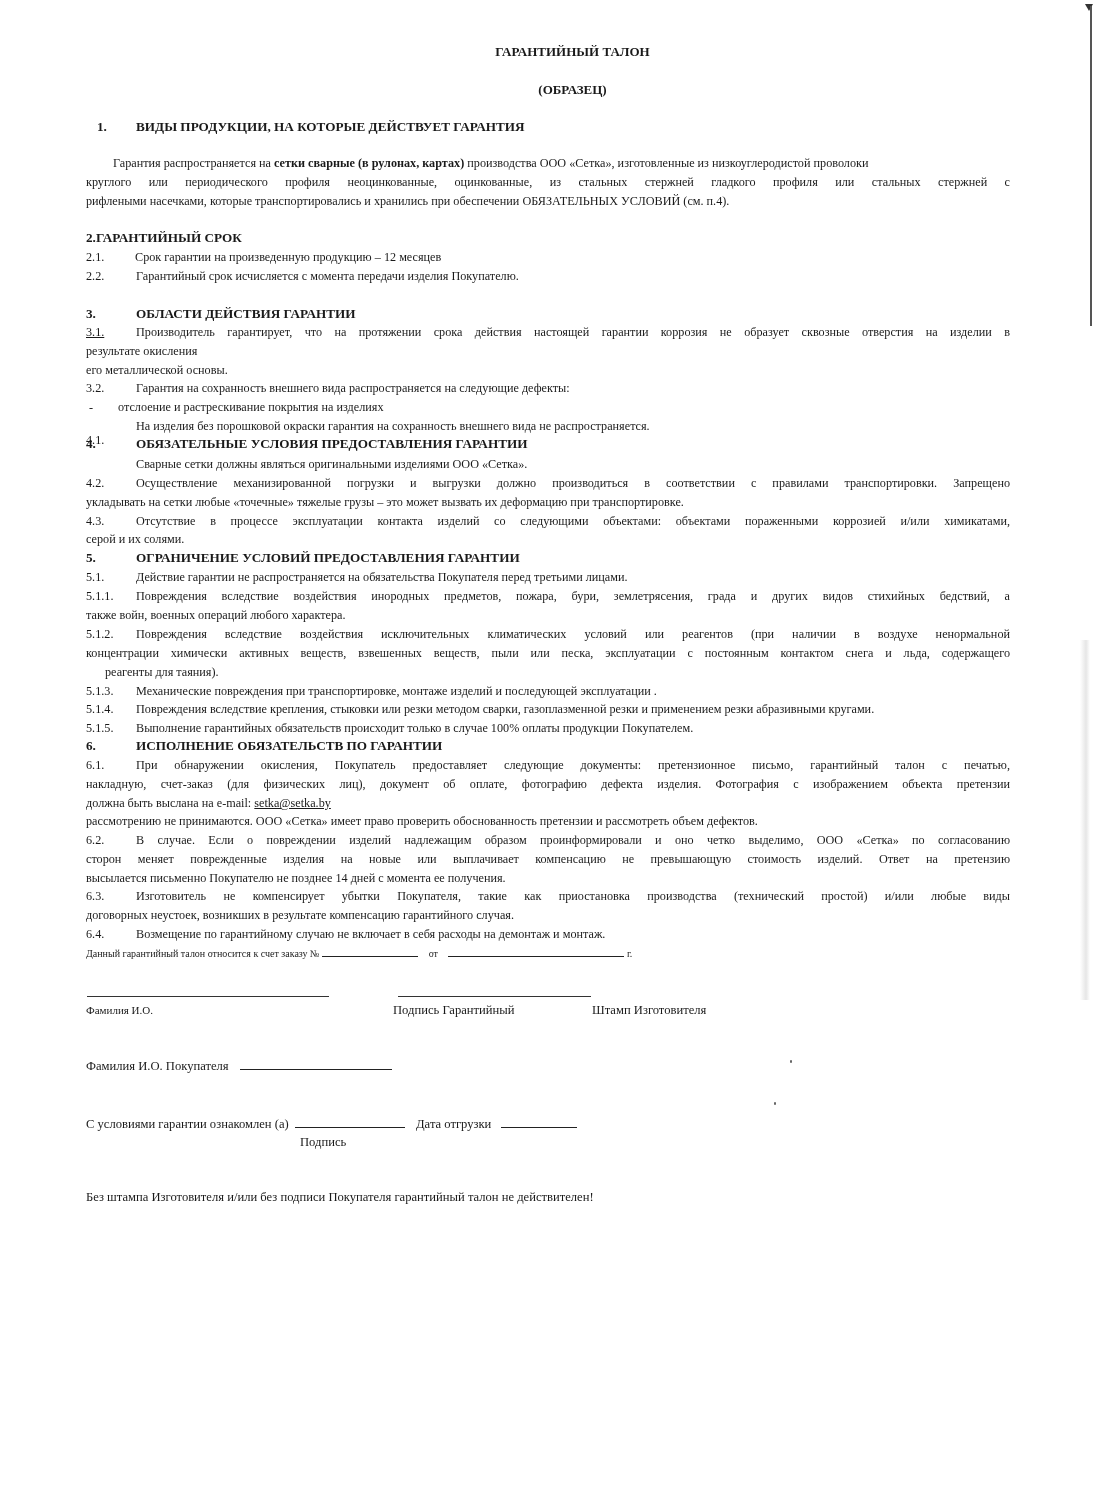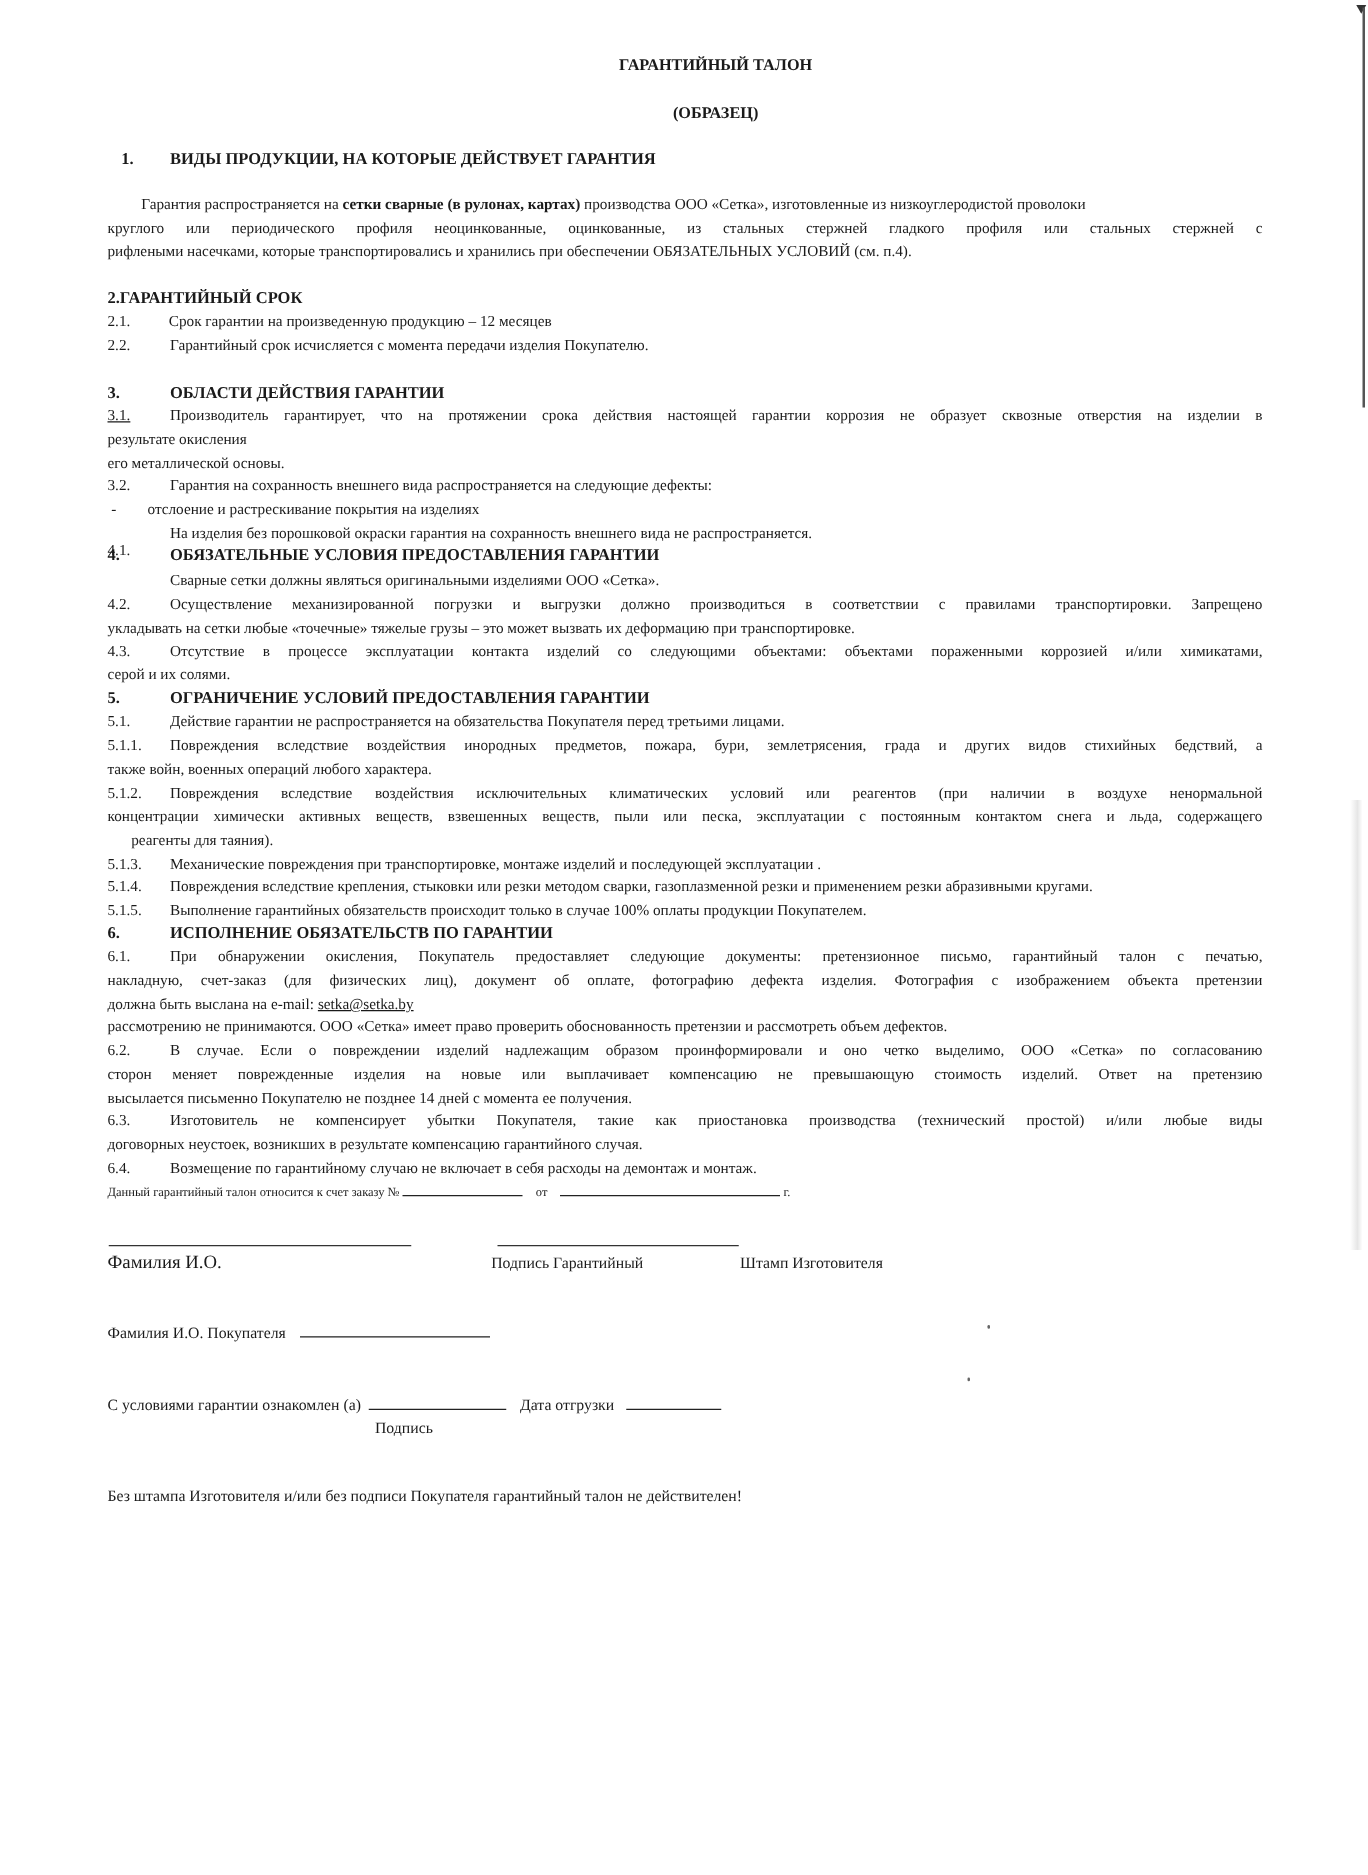--- a/index.html
+++ b/index.html
@@ -115,21 +115,21 @@
 <div class="ln small" style="left:86px;top:945px;">
   <span>Данный гарантийный талон относится к счет заказу  №</span>
   <span class="uline" style="width:96px;"></span>
   <span style="margin:0 8px;">от</span>
   <span class="uline" style="width:176px;"></span>
   <span>г.</span>
 </div>
 
 <div class="sigline" style="left:87px;top:996px;width:242px;"></div>
 <div class="sigline" style="left:398px;top:996px;width:193px;"></div>
-<div class="ln" style="left:86px;top:1002px;font-size:15px;">Фамилия И.О.</div>
+<div class="ln" style="left:86px;top:1002px;font-size:11px;">Фамилия И.О.</div>
 <div class="ln" style="left:393px;top:1002px;font-size:12.6px;">Подпись Гарантийный</div>
 <div class="ln" style="left:592px;top:1002px;font-size:12.6px;">Штамп Изготовителя</div>
 
 <div class="ln" style="left:86px;top:1058px;font-size:12.6px;">
   <span>Фамилия И.О. Покупателя</span>
   <span class="uline" style="width:152px;margin-left:8px;"></span>
 </div>
 
 <div class="ln" style="left:86px;top:1116px;font-size:12.6px;">
   <span>С условиями гарантии ознакомлен (а)</span>

